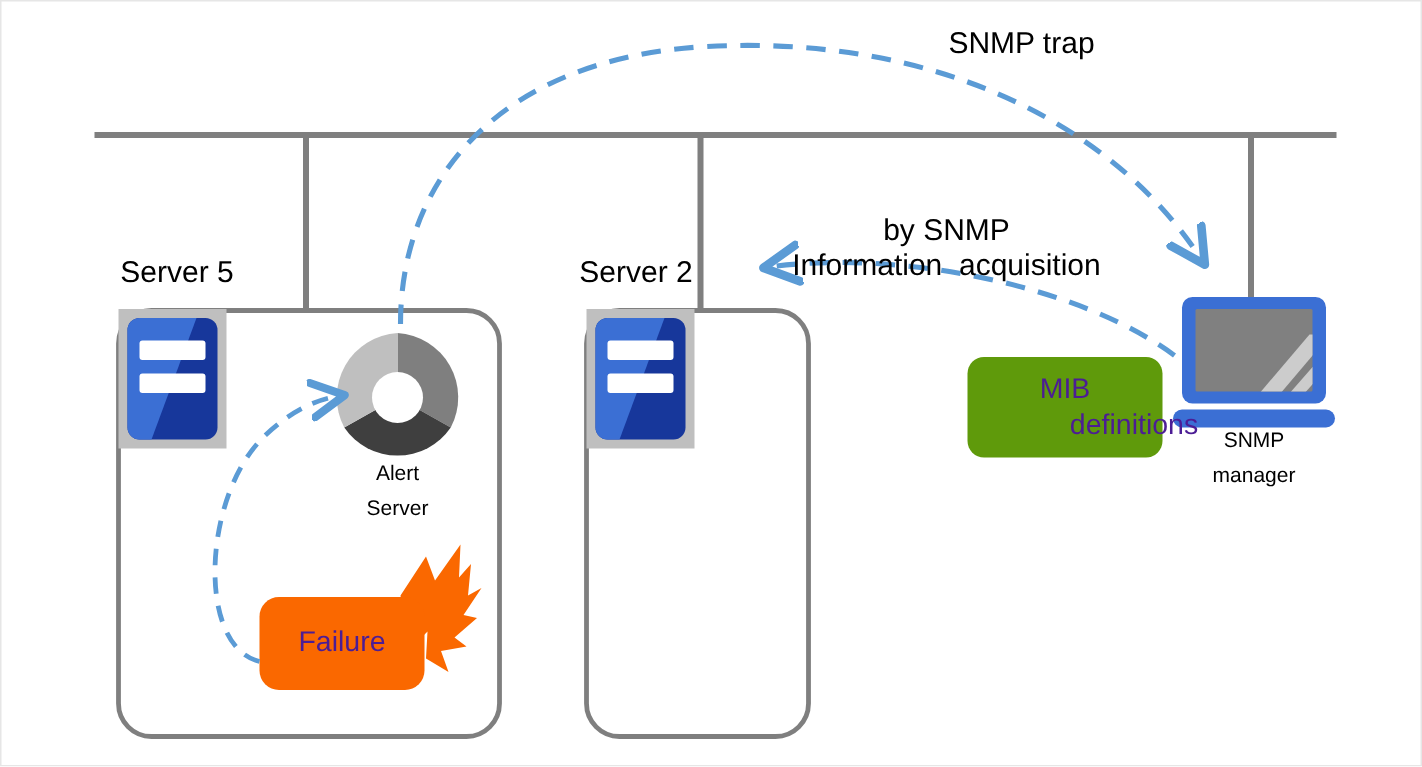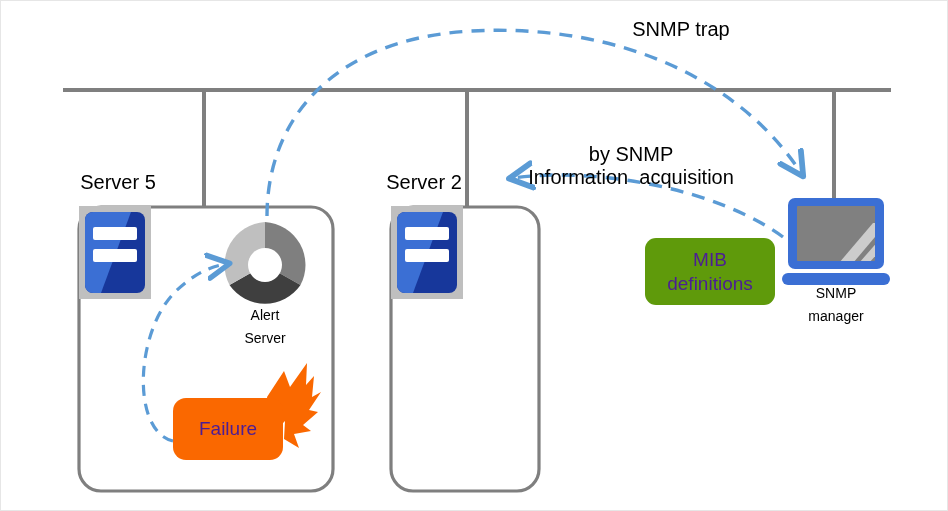--- a/index.html
+++ b/index.html
@@ -136,21 +136,21 @@
   <div class="label big" style="left:62px; top:169px; width:110px;">Server 5</div>
 
   <div class="label big" style="left:368px; top:169px; width:110px;">Server 2</div>
 
   <div class="label" style="left:214px; top:303px; width:100px;">Alert</div>
   <div class="label" style="left:214px; top:326px; width:100px;">Server</div>
 
   <div class="boxlabel" style="left:172px; top:416px; width:110px;">Failure</div>
 
   <div class="boxlabel" style="left:644px; top:247px; width:130px;">MIB</div>
-  <div class="boxlabel" style="left:644px; top:271px; width:130px;">definitions</div>
+  <div class="boxlabel" style="left:644px; top:271px; width:130px;padding-left:46px;">definitions</div>
 
   <div class="label" style="left:785px; top:281px; width:100px;">SNMP</div>
   <div class="label" style="left:785px; top:304px; width:100px;">manager</div>
 
   <div class="label big" style="left:570px; top:16px; width:220px;">SNMP trap</div>
 
   <div class="label big" style="left:500px; top:116px; width:260px;margin-top:48px;">Information  acquisition</div>
   <div class="label big" style="left:500px; top:141px; width:260px;">by SNMP</div>
 
 </div>

